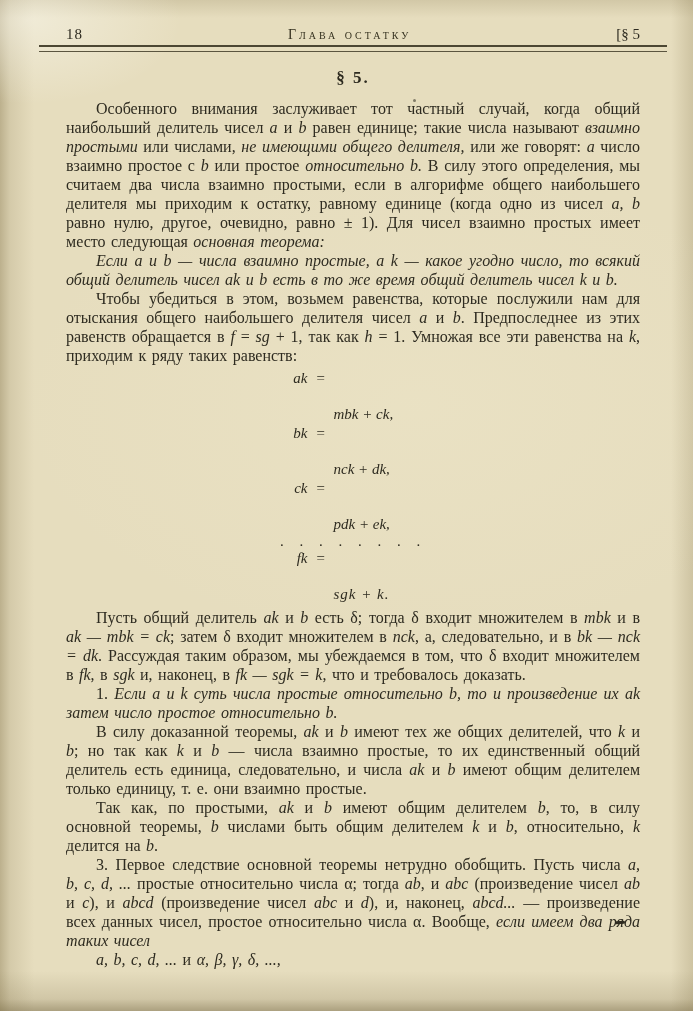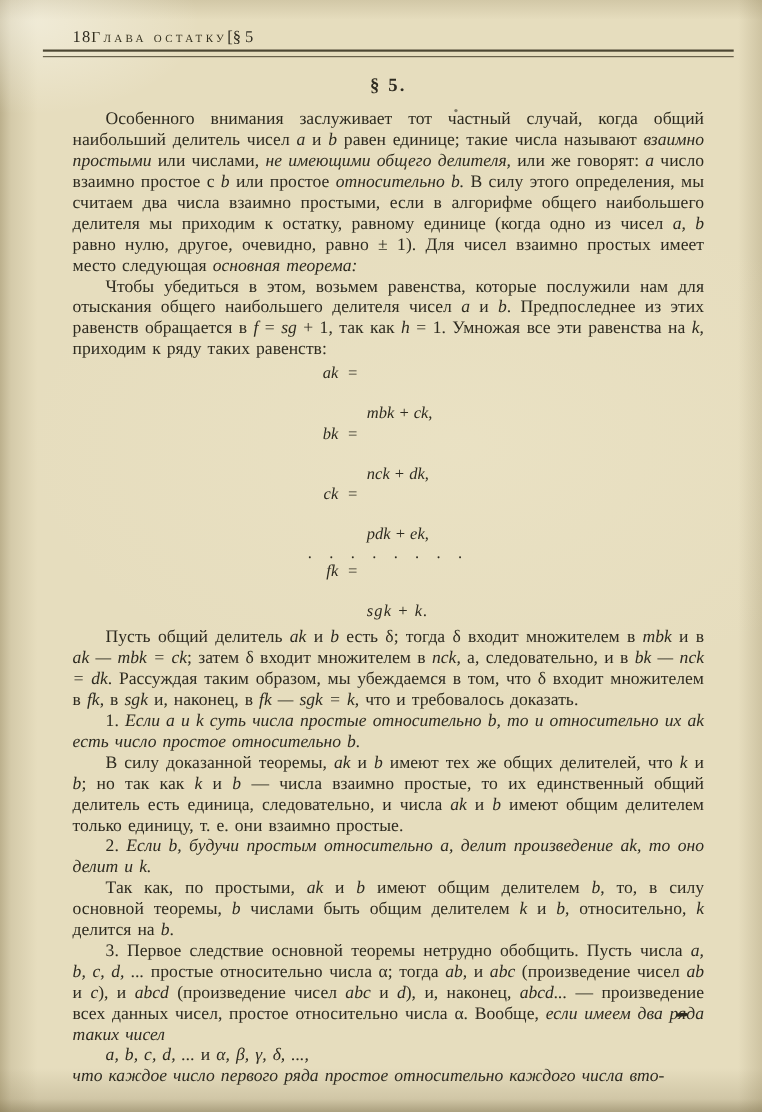--- a/index.html
+++ b/index.html
@@ -12,21 +12,21 @@
       linear-gradient(90deg, rgba(120,104,62,.38) 0px, rgba(120,104,62,.16) 10px, rgba(120,104,62,0) 34px),
       linear-gradient(270deg, rgba(120,104,62,.22) 0px, rgba(120,104,62,0) 22px),
       linear-gradient(180deg, rgba(120,104,62,.18) 0px, rgba(120,104,62,0) 18px),
       linear-gradient(0deg, rgba(100,86,50,.45) 0px, rgba(110,95,58,.18) 12px, rgba(110,95,58,0) 40px),
       #e6ddbe;
     font-family:"Liberation Serif","DejaVu Serif",serif;
     color:#2e2b20;
     overflow:hidden;
   }
   .content{position:absolute;left:66px;top:26px;width:574px;}
-  .header{display:flex;align-items:baseline;font-size:15px;}
+  .header{display:flex;align-items:baseline;justify-content:space-between;font-size:15px;}
   .page-number{letter-spacing:1px;}
   .running-title{font-variant:small-caps;letter-spacing:3px;font-size:14px;color:#35311f;}
   .section-ref{font-size:15px;}
   .header-rule{height:4px;margin:2px -27px 0 -27px;border-top:2px solid #4c4733;border-bottom:1px solid #5b5540;}
   .section-heading{text-align:center;font-weight:bold;font-size:17px;margin:16px 0 11px 0;letter-spacing:2px;}
   p.body{margin:0;font-size:16px;line-height:19px;text-align:justify;text-indent:30px;word-spacing:1.5px;}
   p.noindent{text-indent:0;}
   p.body i{font-style:italic;}
   .eq-block{width:170px;margin:4px auto 4px auto;font-size:15px;line-height:19px;font-style:italic;}
   .eq-row{display:flex;justify-content:center;}
@@ -48,20 +48,21 @@
     <div class="header">
       <span class="page-number">18</span>
       <span class="running-title">Глава остатку</span>
       <span class="section-ref">[§ 5</span>
     </div>
     <div class="header-rule"></div>
 
     <div class="section-heading">§ 5.</div>
 
     <p class="body"><span>Особенного внимания заслуживает тот частный случай, когда общий наибольший делитель чисел </span><i>a</i><span> и </span><i>b</i><span> равен единице; такие числа называют </span><i>взаимно простыми</i><span> или числами, </span><i>не имеющими общего делителя,</i><span> или же говорят: </span><i>a</i><span> число взаимно простое с </span><i>b</i><span> или простое </span><i>относительно b.</i><span> В силу этого определения, мы считаем два числа взаимно простыми, если в алгорифме общего наибольшего делителя мы приходим к остатку, равному единице (когда одно из чисел </span><i>a, b</i><span> равно нулю, другое, очевидно, равно ± 1). Для чисел взаимно простых имеет место следующая </span><i>основная теорема:</i></p>
+    <p class="body"><i>Если a и b — числа взаимно простые, а k — какое угодно число, то всякий общий делитель чисел ak и b есть в то же время общий делитель чисел k и b.</i></p>
     <p class="body"><span>Чтобы убедиться в этом, возьмем равенства, которые послужили нам для отыскания общего наибольшего делителя чисел </span><i>a</i><span> и </span><i>b</i><span>. Предпоследнее из этих равенств обращается в </span><i>f</i><span> = </span><i>sg</i><span> + 1, так как </span><i>h</i><span> = 1. Умножая все эти равенства на </span><i>k</i><span>, приходим к ряду таких равенств:</span></p>
 
     <div class="eq-block">
       <div class="eq-row">
         <span class="eq-lhs">ak</span>
         <span class="eq-sign">=</span>
         <span class="eq-rhs">mbk + ck,</span>
       </div>
       <div class="eq-row">
         <span class="eq-lhs">bk</span>
@@ -75,26 +76,24 @@
       </div>
       <div class="eq-dots">. . . . . . . .</div>
       <div class="eq-row">
         <span class="eq-lhs">fk</span>
         <span class="eq-sign">=</span>
         <span class="eq-rhs wide">sgk + k.</span>
       </div>
     </div>
 
     <p class="body"><span>Пусть общий делитель </span><i>ak</i><span> и </span><i>b</i><span> есть δ; тогда δ входит множителем в </span><i>mbk</i><span> и в </span><i>ak — mbk = ck</i><span>; затем δ входит множителем в </span><i>nck</i><span>, а, следовательно, и в </span><i>bk — nck = dk</i><span>. Рассуждая таким образом, мы убеждаемся в том, что δ входит множителем в </span><i>fk</i><span>, в </span><i>sgk</i><span> и, наконец, в </span><i>fk — sgk = k</i><span>, что и требовалось доказать.</span></p>
-    <p class="body"><span>1. </span><i>Если a и k суть числа простые относительно b, то и относительно их ak есть число простое относительно b.</i></p>
+    <p class="body"><span>1. </span><i>Если a и k суть числа простые относительно b, то и произведение их ak затем число простое относительно b.</i></p>
     <p class="body"><span>В силу доказанной теоремы, </span><i>ak</i><span> и </span><i>b</i><span> имеют тех же общих делителей, что </span><i>k</i><span> и </span><i>b</i><span>; но так как </span><i>k</i><span> и </span><i>b</i><span> — числа взаимно простые, то их единственный общий делитель есть единица, следовательно, и числа </span><i>ak</i><span> и </span><i>b</i><span> имеют общим делителем только единицу, т. е. они взаимно простые.</span></p>
-    <p class="body"><span>2. </span><i>Если b, будучи простым относительно a, делит произведение ak, то оно делит и k.</i></p>
     <p class="body"><span>Так как, по простыми, </span><i>ak</i><span> и </span><i>b</i><span> имеют общим делителем </span><i>b</i><span>, то, в силу основной теоремы, </span><i>b</i><span> числами быть общим делителем </span><i>k</i><span> и </span><i>b</i><span>, относительно, </span><i>k</i><span> делится на </span><i>b</i><span>.</span></p>
     <p class="body"><span>3. Первое следствие основной теоремы нетрудно обобщить. Пусть числа </span><i>a, b, c, d, ...</i><span> простые относительно числа α; тогда </span><i>ab</i><span>, и </span><i>abc</i><span> (произведение чисел </span><i>ab</i><span> и </span><i>c</i><span>), и </span><i>abcd</i><span> (произведение чисел </span><i>abc</i><span> и </span><i>d</i><span>), и, наконец, </span><i>abcd...</i><span> — произведение всех данных чисел, простое относительно числа α. Вообще, </span><i>если имеем два ряда таких чисел</i></p>
 
     <p class="body series-line"><i>a, b, c, d, ...</i><span> и </span><i>α, β, γ, δ, ...,</i></p>
-    <p class="body noindent"><i>что каждое число первого ряда простое относительно каждого числа вто-</i></p>
 
   </div>
 
   <div class="ink-mark"></div>
   <div class="speck" style="left:413px;top:99px;"></div>
 </div>
 
 </body></html>

